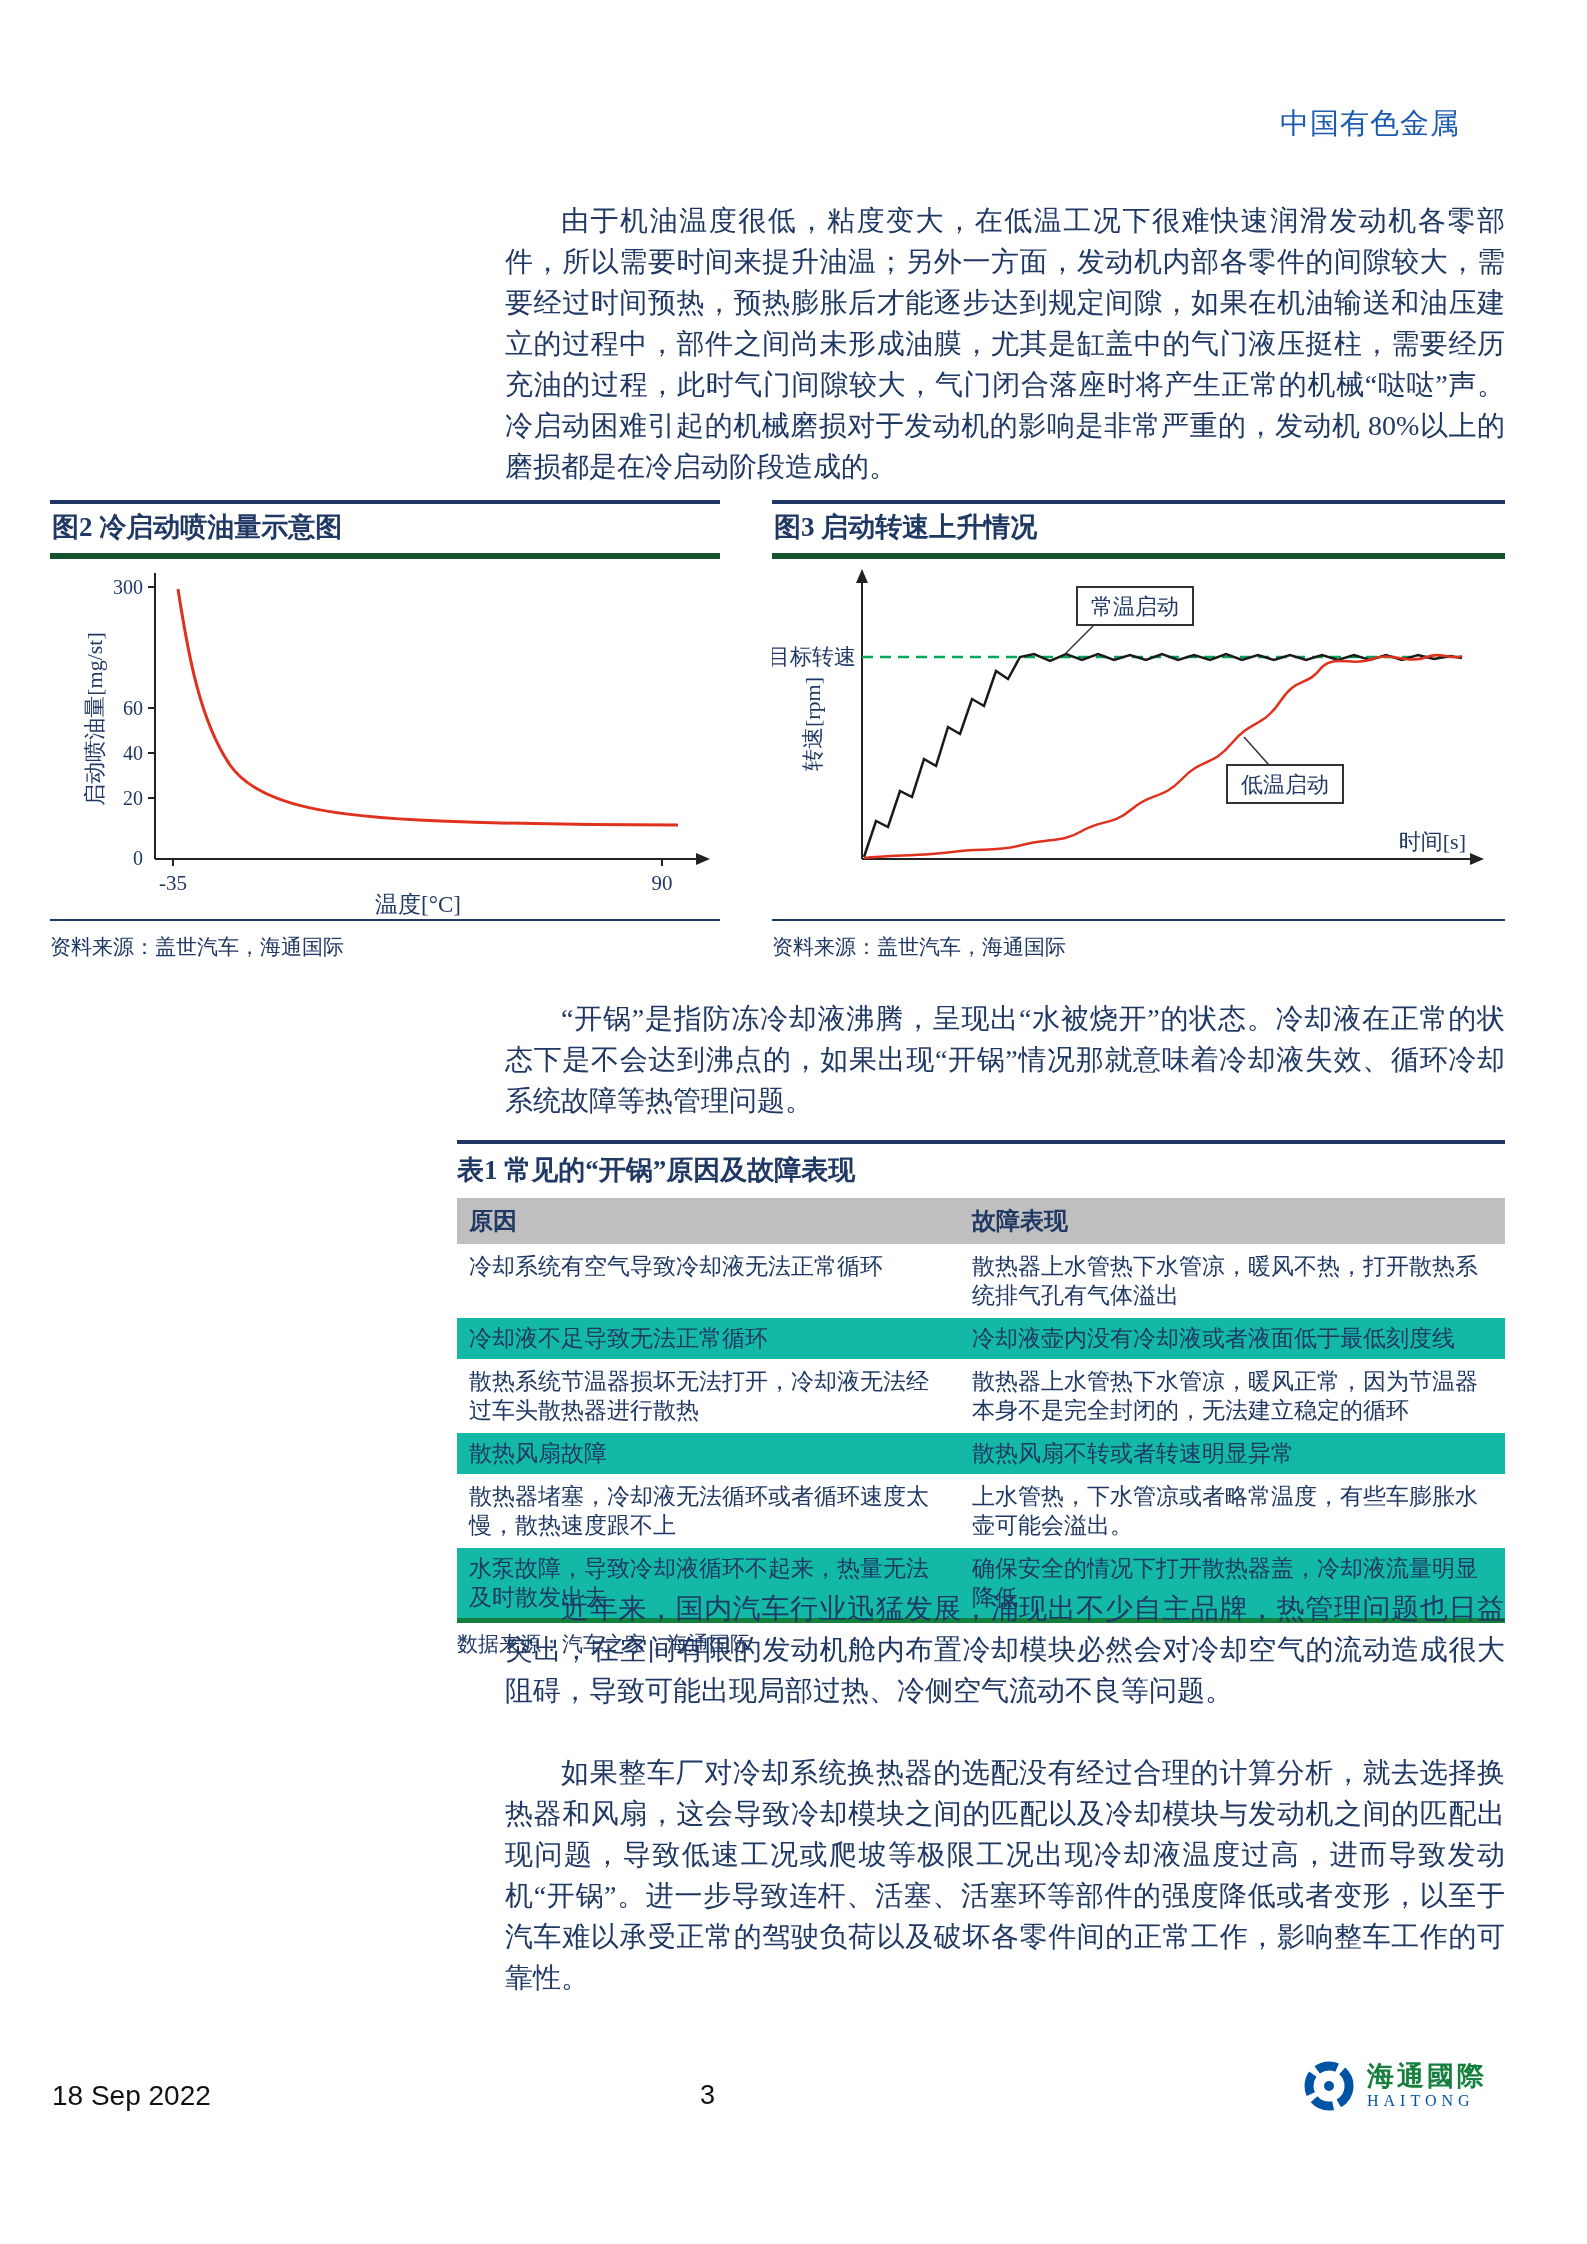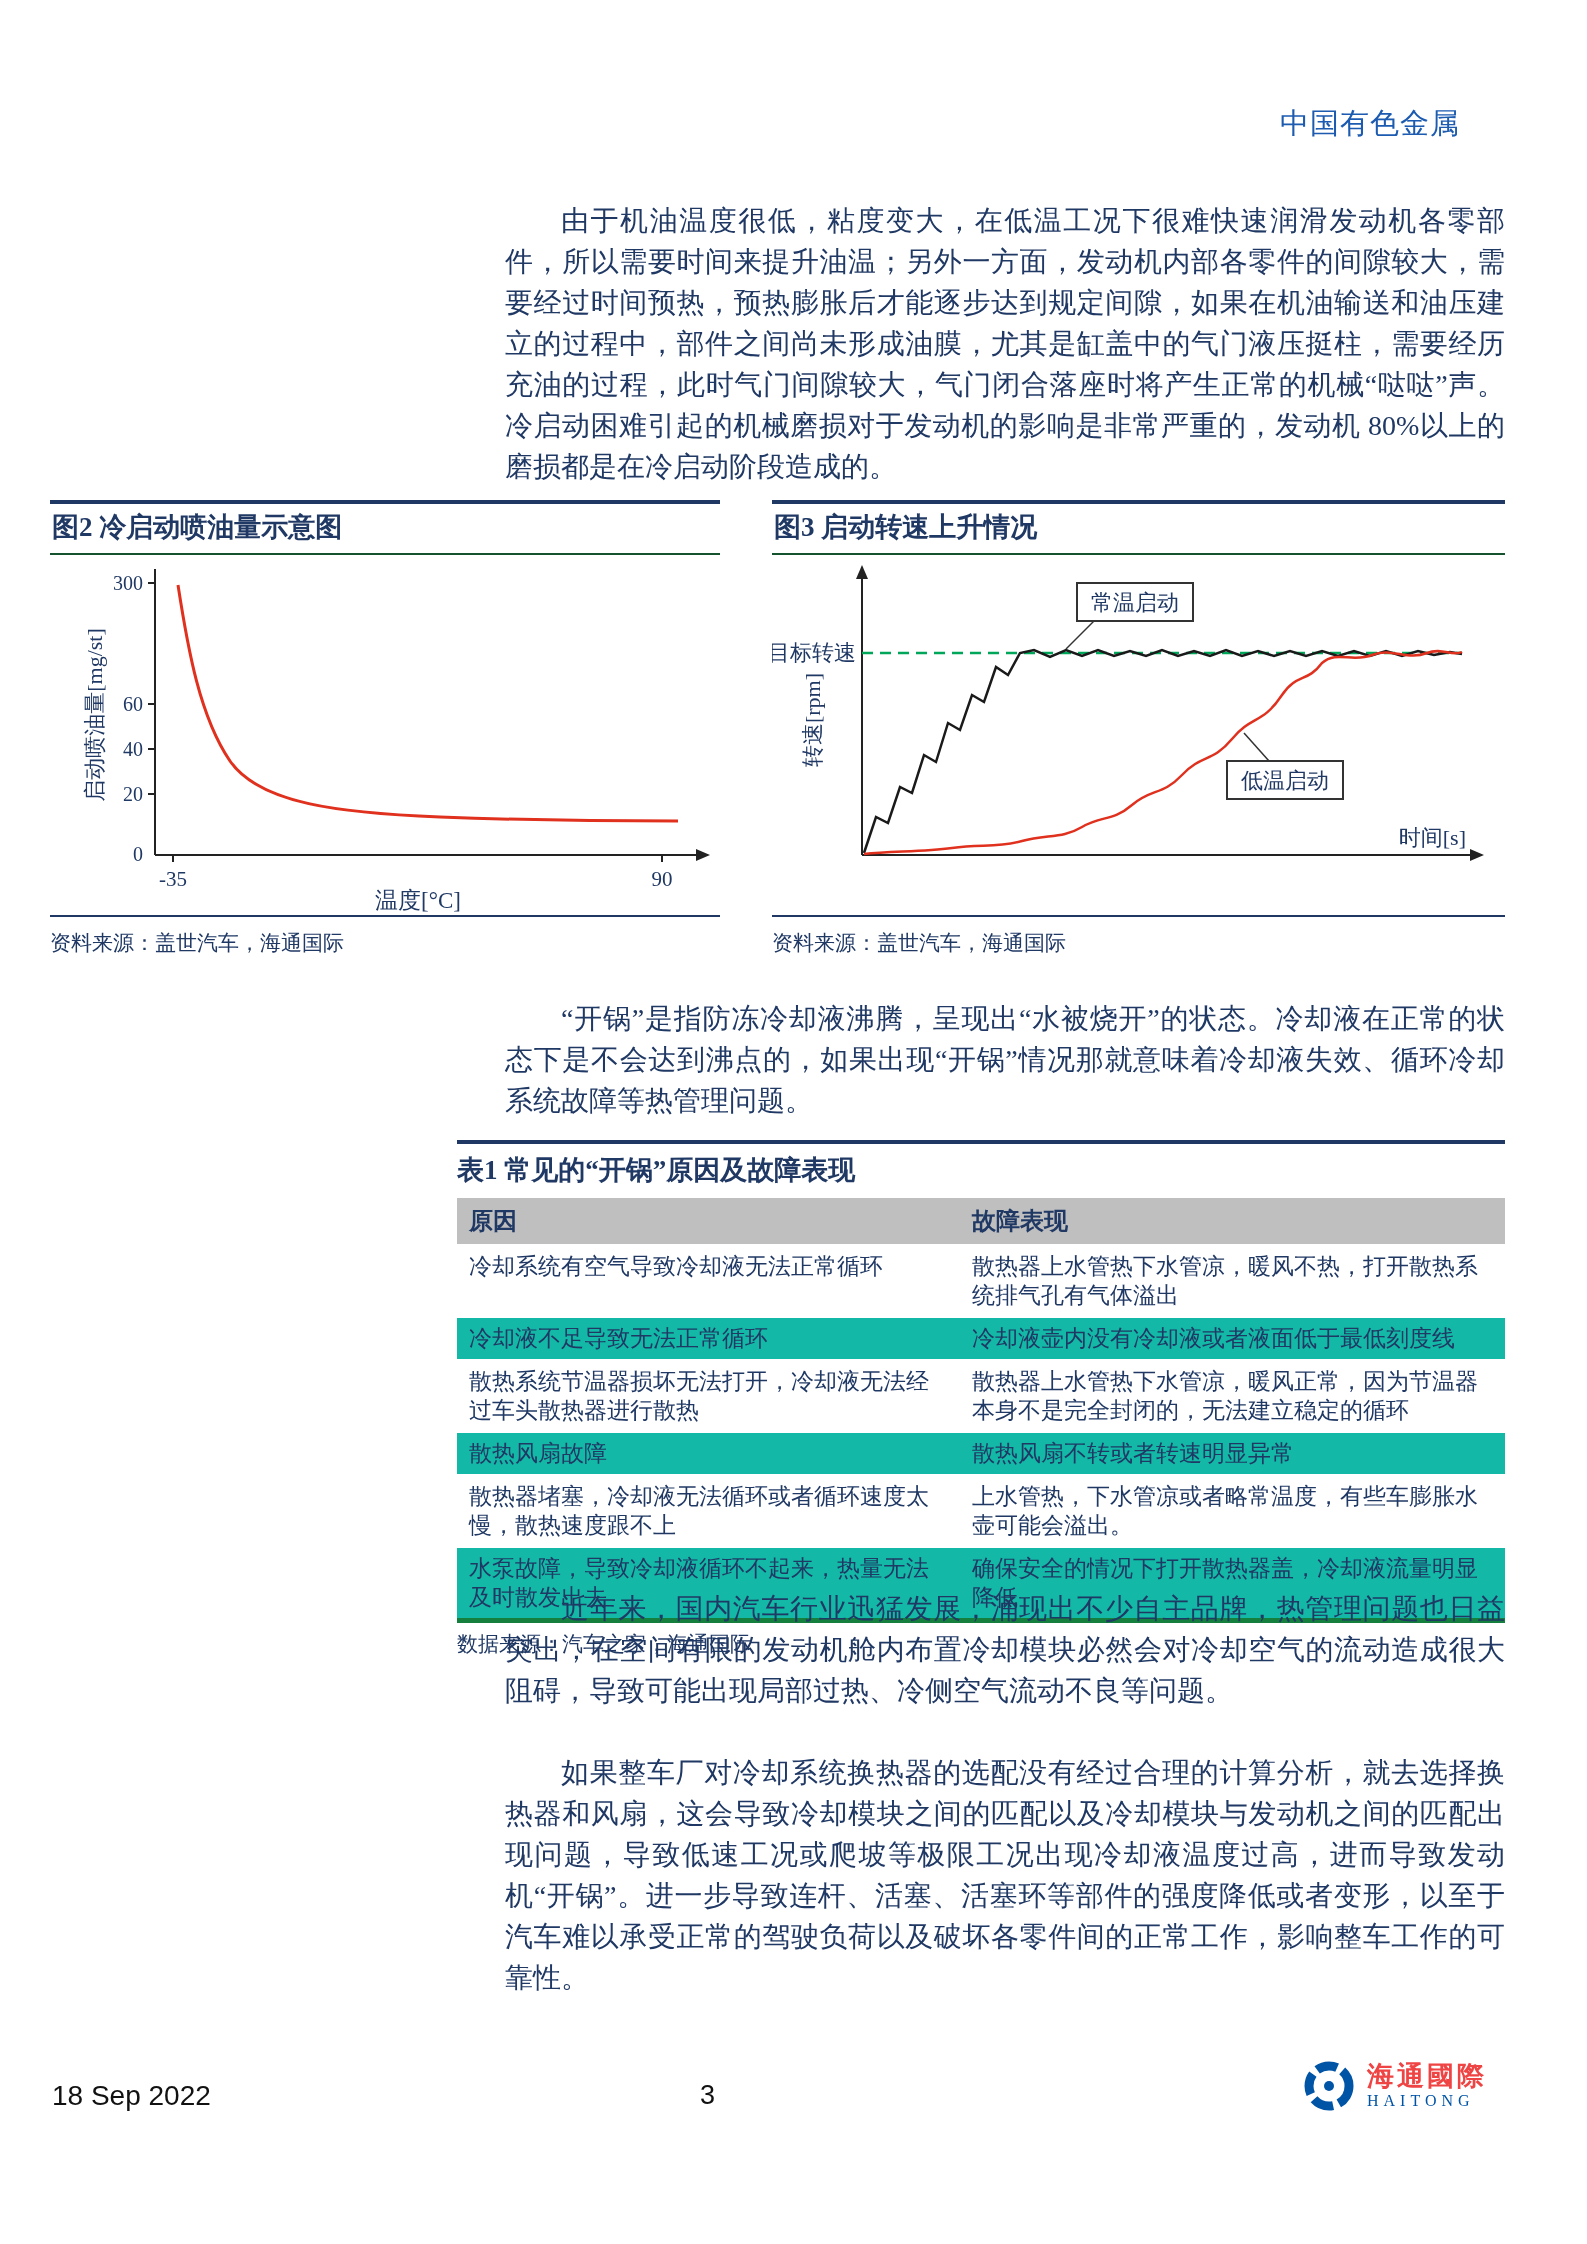--- a/index.html
+++ b/index.html
@@ -10,21 +10,21 @@
   .brand-title { position:absolute; top:104px; right:127px; font-size:29px; font-weight:normal;
                  color:#1C5BB0; font-family:"Liberation Sans", sans-serif; letter-spacing:1px; }
 
   .para { position:absolute; left:505px; width:1000px; font-size:28px; line-height:41px;
           text-align:justify; text-indent:2em; color:#1F3864; }
   #p1{ top:200px; } #p2{ top:998px; } #p3{ top:1588px; } #p4{ top:1752px; }
 
   .fig-panel { position:absolute; top:500px; }
   #fig2 { left:50px;  width:670px; }
   #fig3 { left:772px; width:733px; }
-  .fig-header { border-top:4px solid #1F3864; border-bottom:2px solid #14532d; padding:5px 2px 8px; }
+  .fig-header { border-top:4px solid #1F3864; border-bottom:6px solid #14532d; padding:5px 2px 8px; }
   .fig-title  { font-size:27px; font-weight:bold; color:#1F3864; }
   .fig-chart  { height:360px; }
   .fig-source { border-top:2px solid #1F3864; padding-top:12px; font-size:21px; color:#1F3864; }
 
   .table-block { position:absolute; left:457px; top:1140px; width:1048px; border-top:4px solid #1F3864; }
   .table-title { font-size:27px; font-weight:bold; color:#1F3864; padding:8px 0 10px; }
   table.boilover { width:100%; border-collapse:collapse; border-bottom:5px solid #15803d; }
   table.boilover th { background:#BFBFBF; font-size:24px; text-align:left; padding:7px 12px;
                       border-bottom:2px solid #fff; color:#1F3864; }
   table.boilover td { font-size:23px; line-height:29px; vertical-align:top; padding:6px 12px;
@@ -33,21 +33,21 @@
   .col-cause{ width:48%; } .col-symptom{ width:52%; }
   .table-source { font-size:21px; padding-top:7px; color:#1F3864; }
 
   .footer-date { position:absolute; left:52px;  top:2080px; font-size:28px; color:#111;
                  font-family:"Liberation Sans", sans-serif; }
   .footer-page { position:absolute; left:700px; top:2080px; font-size:27px; color:#111;
                  font-family:"Liberation Sans", sans-serif; }
   .footer-logo { position:absolute; right:100px; top:2058px; display:flex; align-items:center;
                  gap:10px; color:#0054A6; }
   .logo-text { display:flex; flex-direction:column; line-height:1.15; }
-  .logo-cn { font-size:27px; font-weight:bold; letter-spacing:3px; color:#ef4444; }
+  .logo-cn { font-size:27px; font-weight:bold; letter-spacing:3px; color:#15803d; }
   .logo-en { font-size:16px; letter-spacing:5px; color:#0054A6; font-family:Liberation Serif, serif; }
 
   svg text { font-family:"Liberation Serif", serif; fill:#1F3864; }
 </style>
 </head>
 <body>
 
 <div class="page">
 
   <div class="brand-title">中国有色金属</div>

